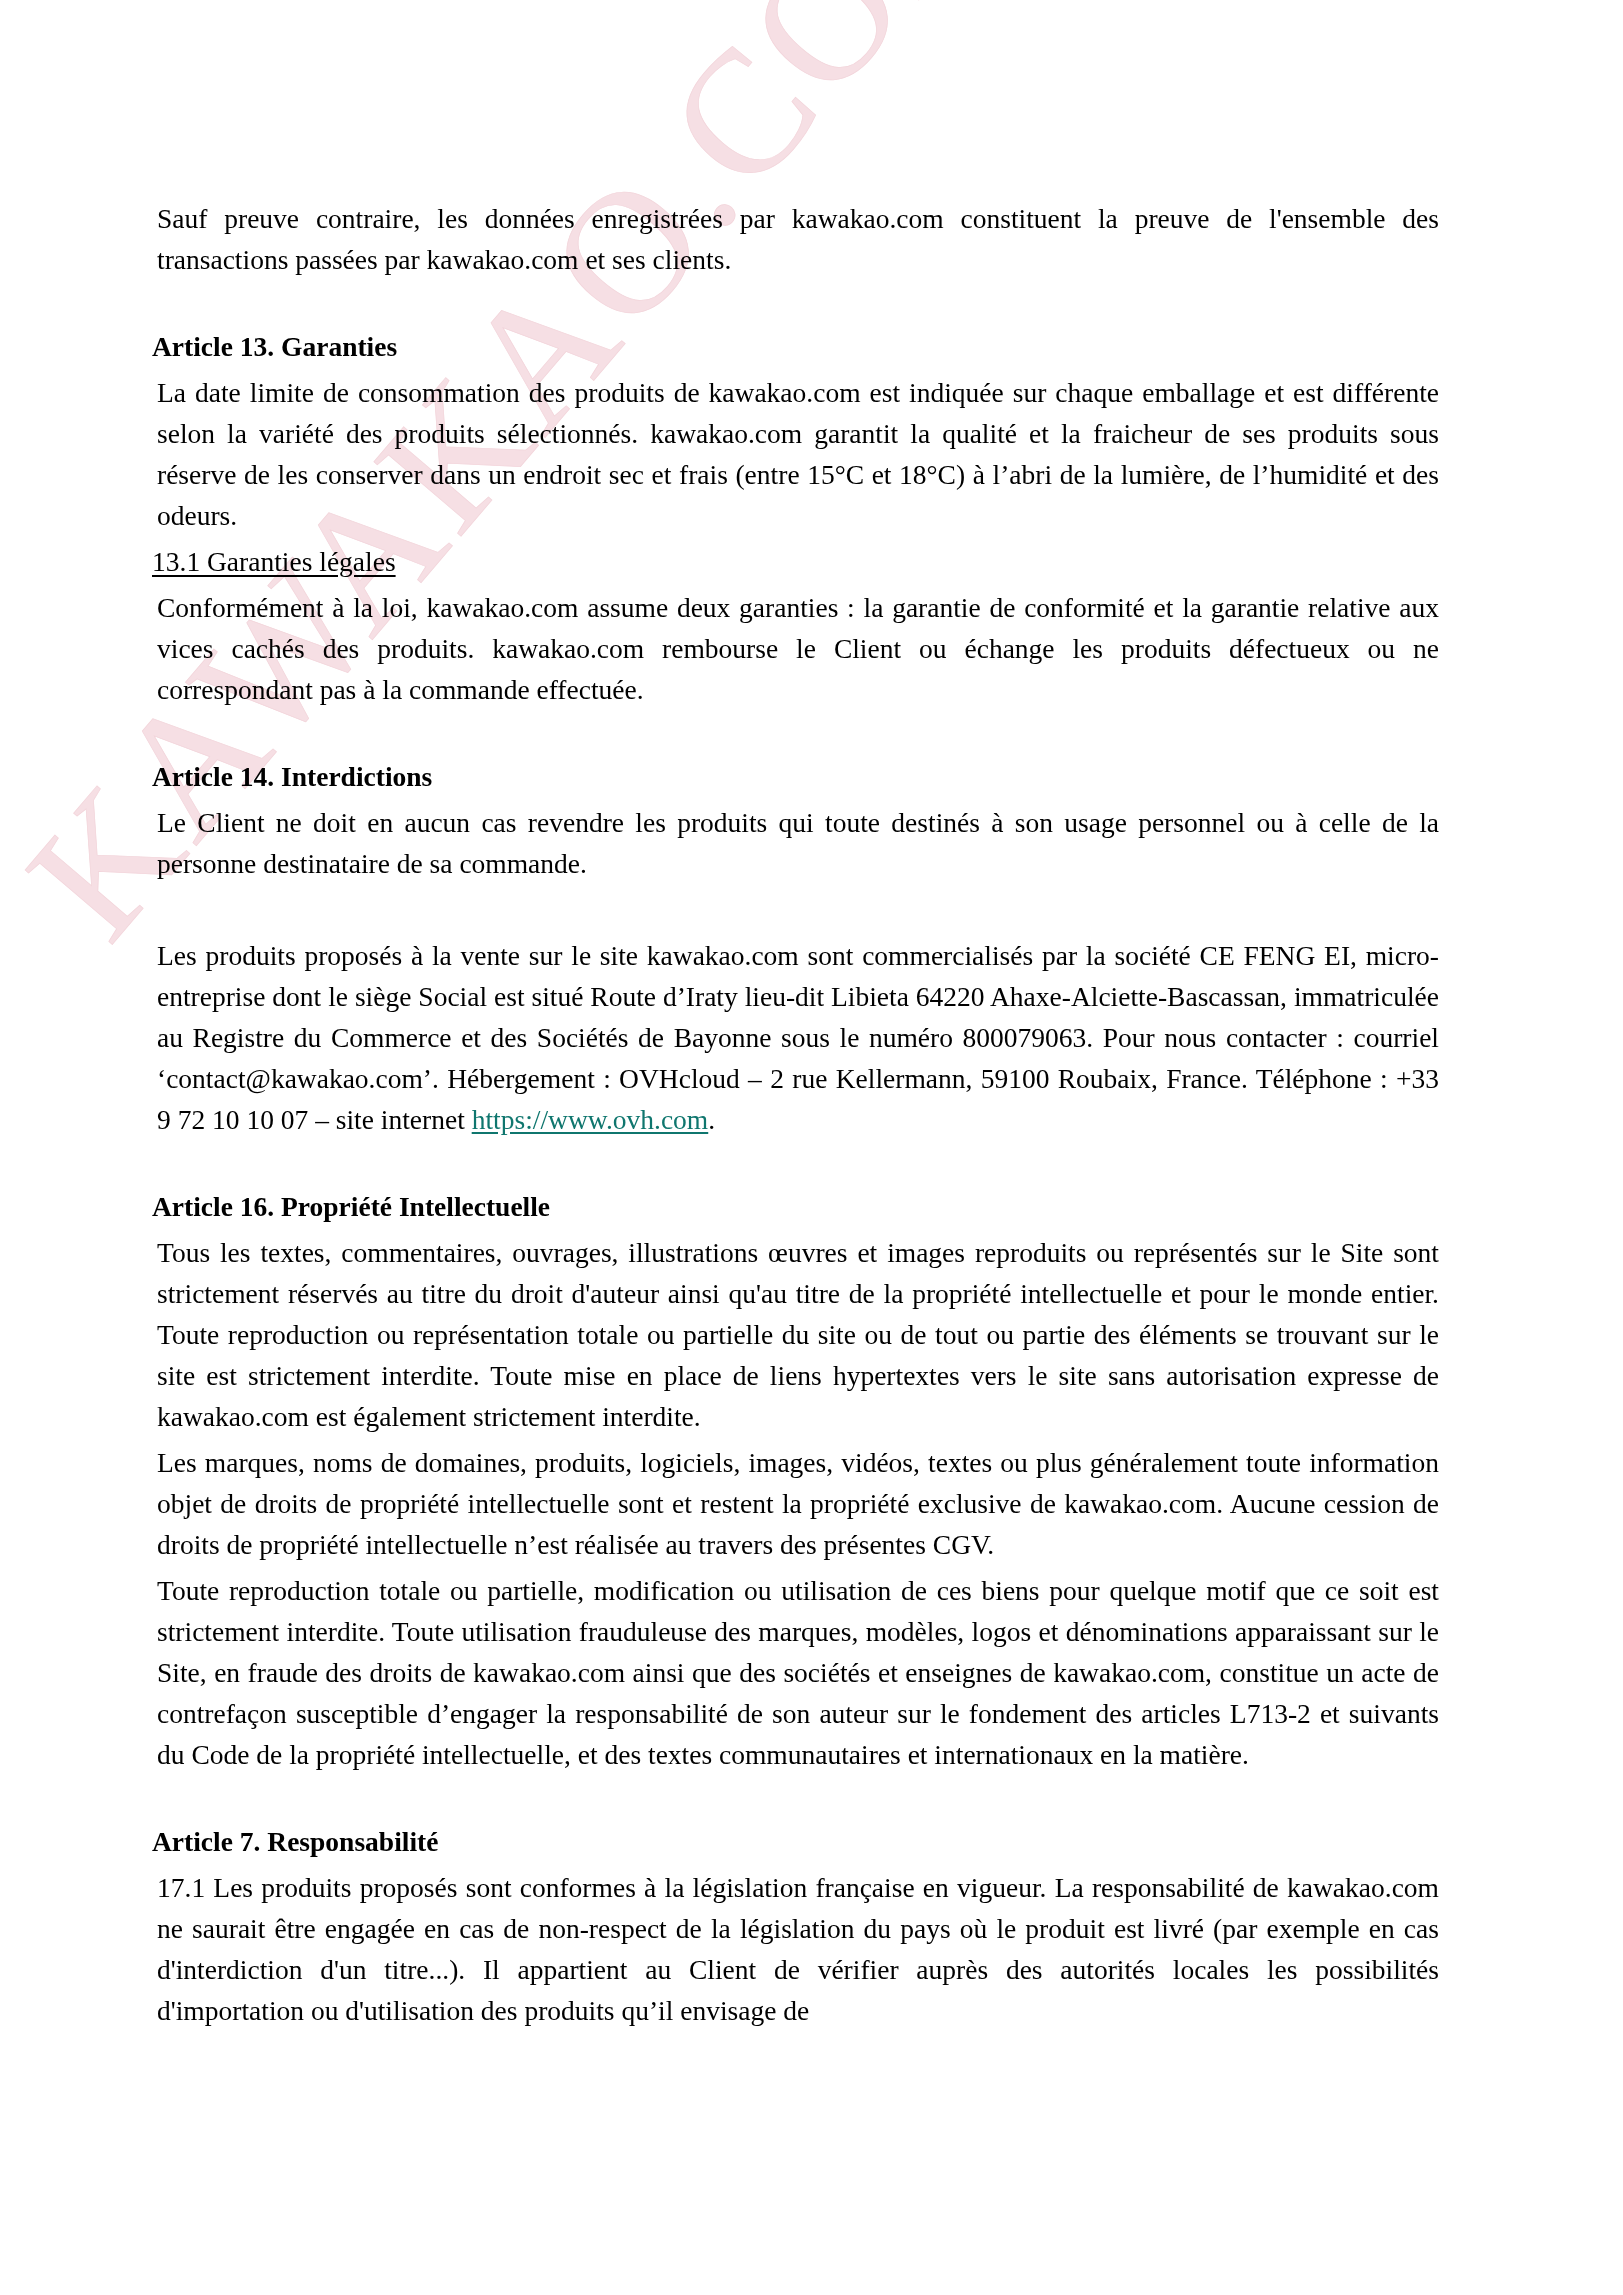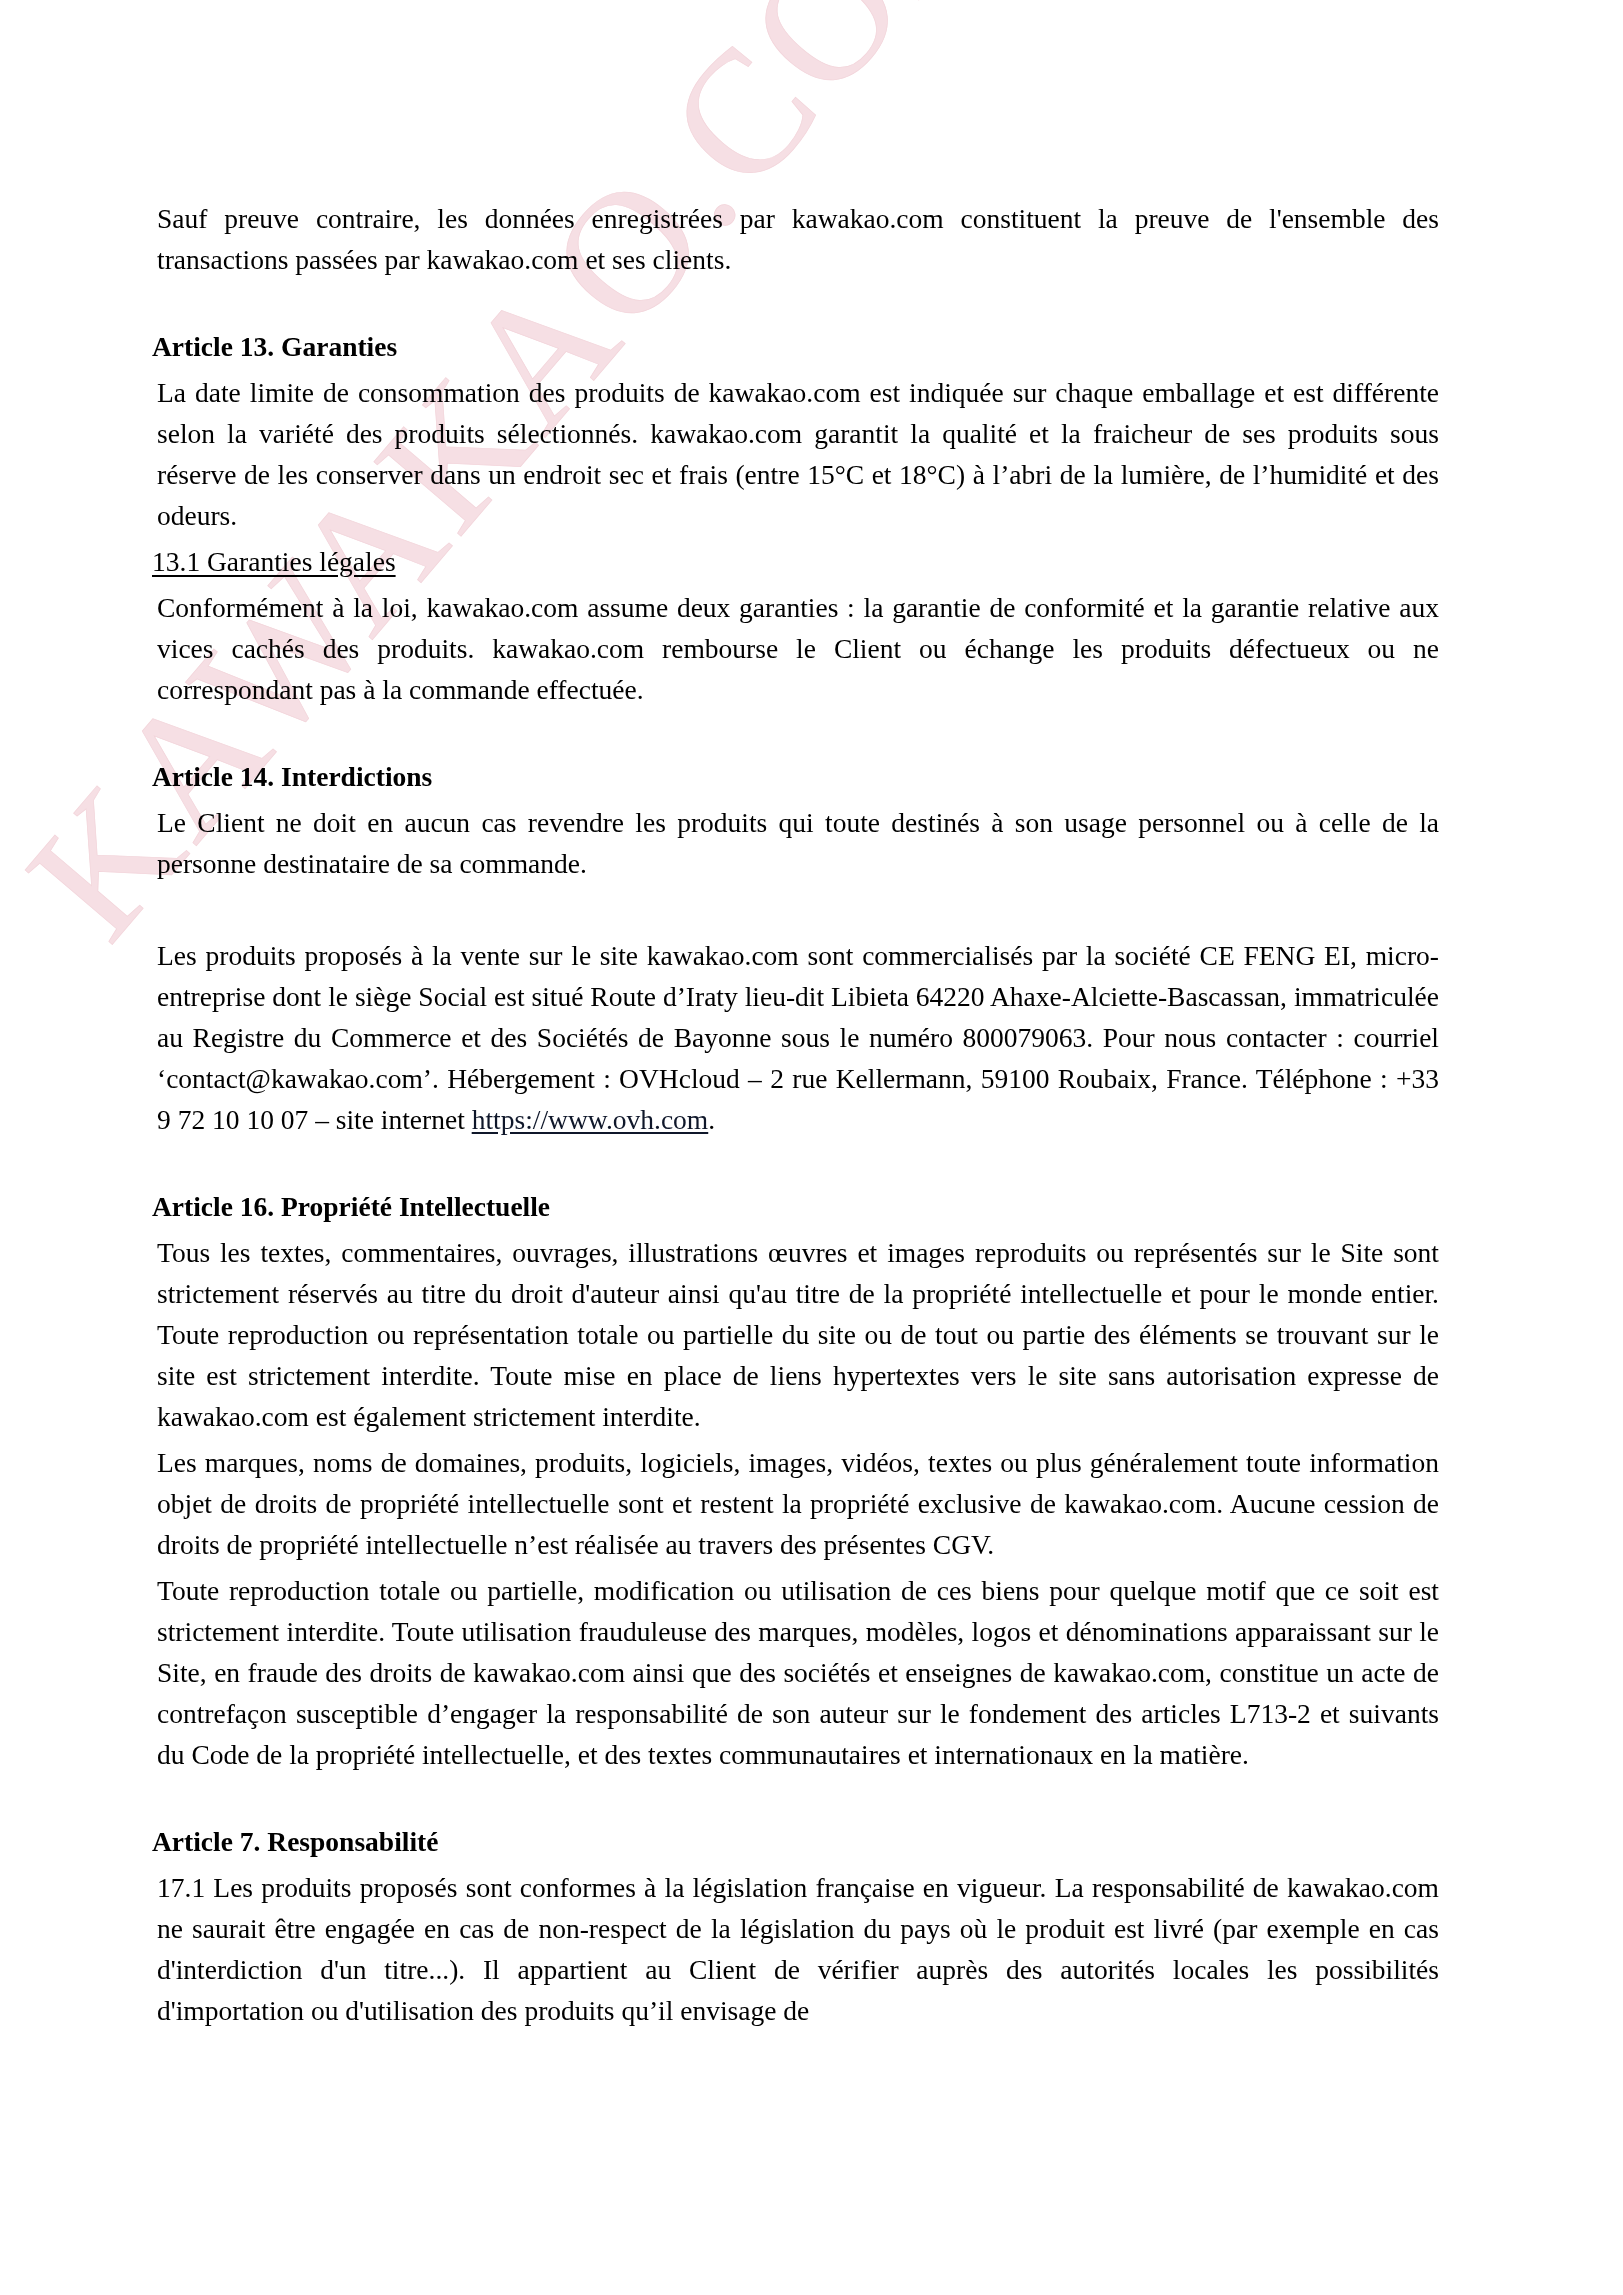--- a/index.html
+++ b/index.html
@@ -79,21 +79,21 @@
   }
   .sub-heading {
     margin: 0;
     padding: 0;
     text-align: left;
     text-decoration: underline;
     text-underline-offset: 3.9px;
     font-family: Liberation Serif, serif;
   }
   a.ext-link {
-    color: #0f172a;
+    color: #0f766e;
     text-decoration: underline;
     text-underline-offset: 3.3px;
   }
 </style>
 </head>
 <body>
 
 <div class="page">
 
   <div class="watermark-layer">

